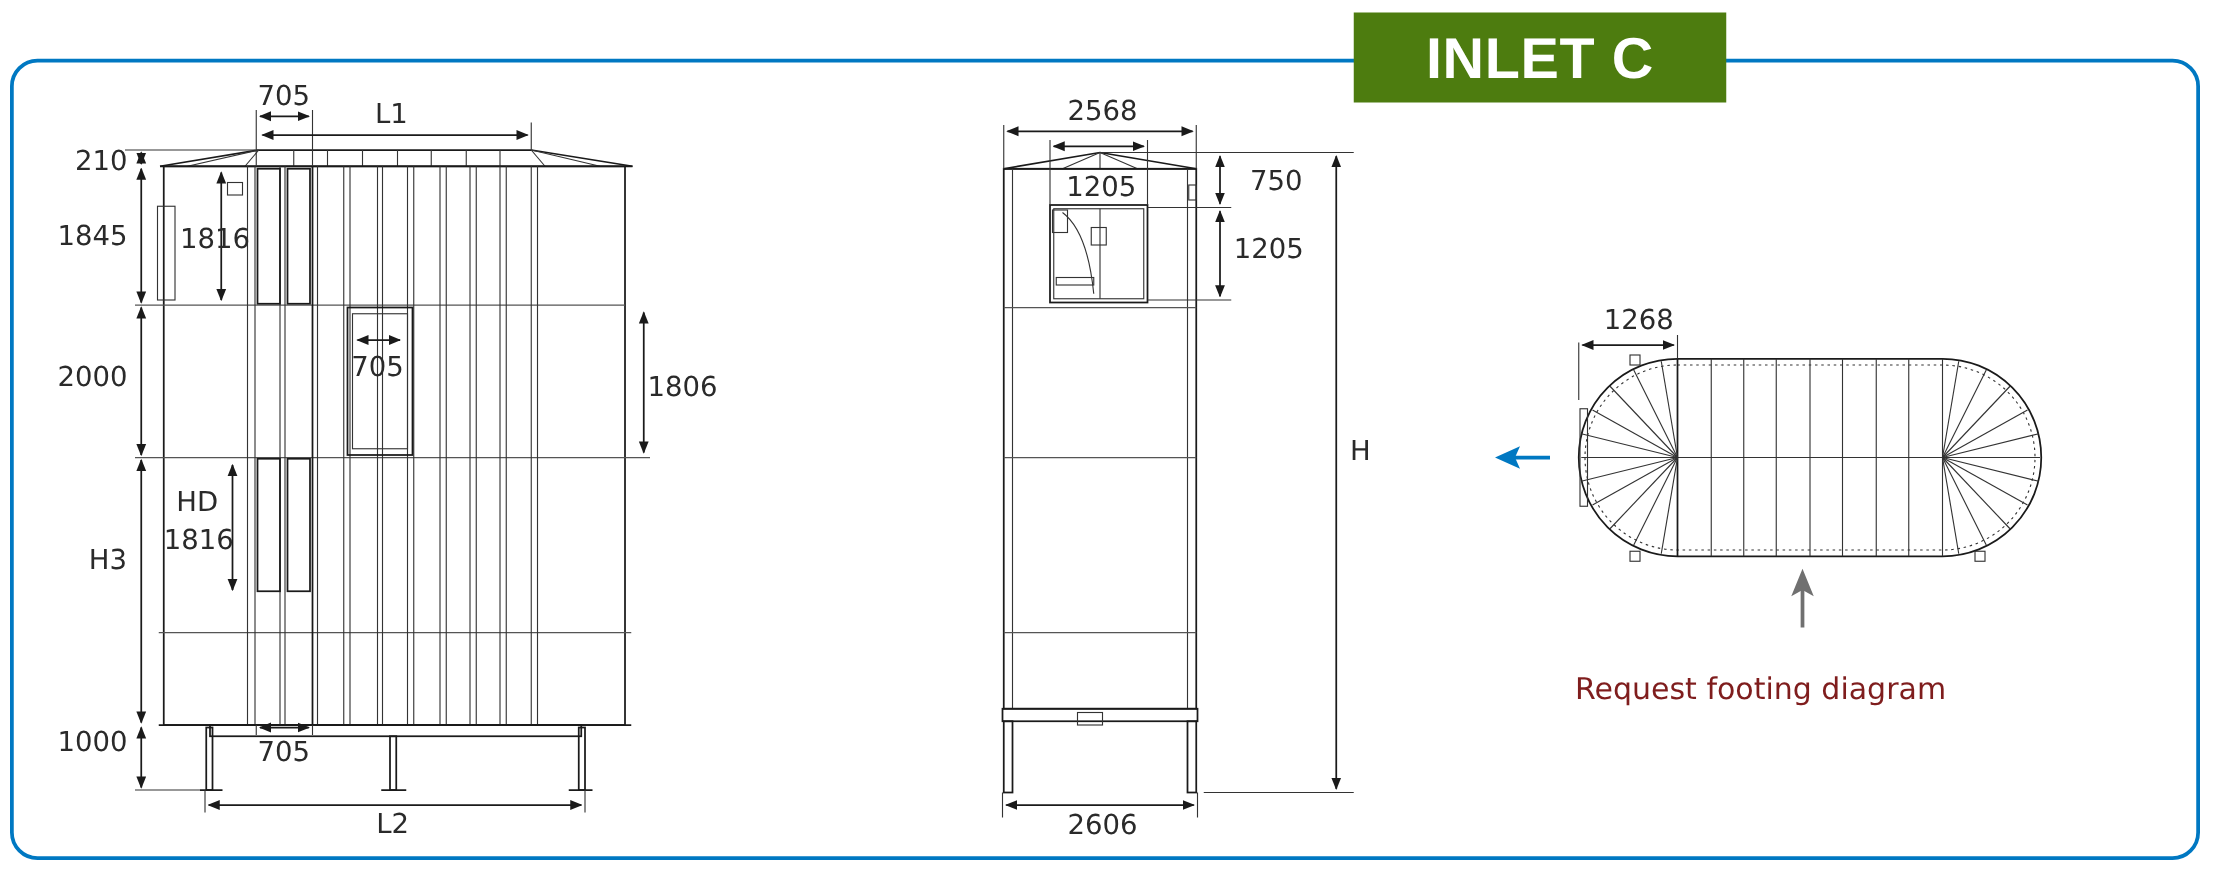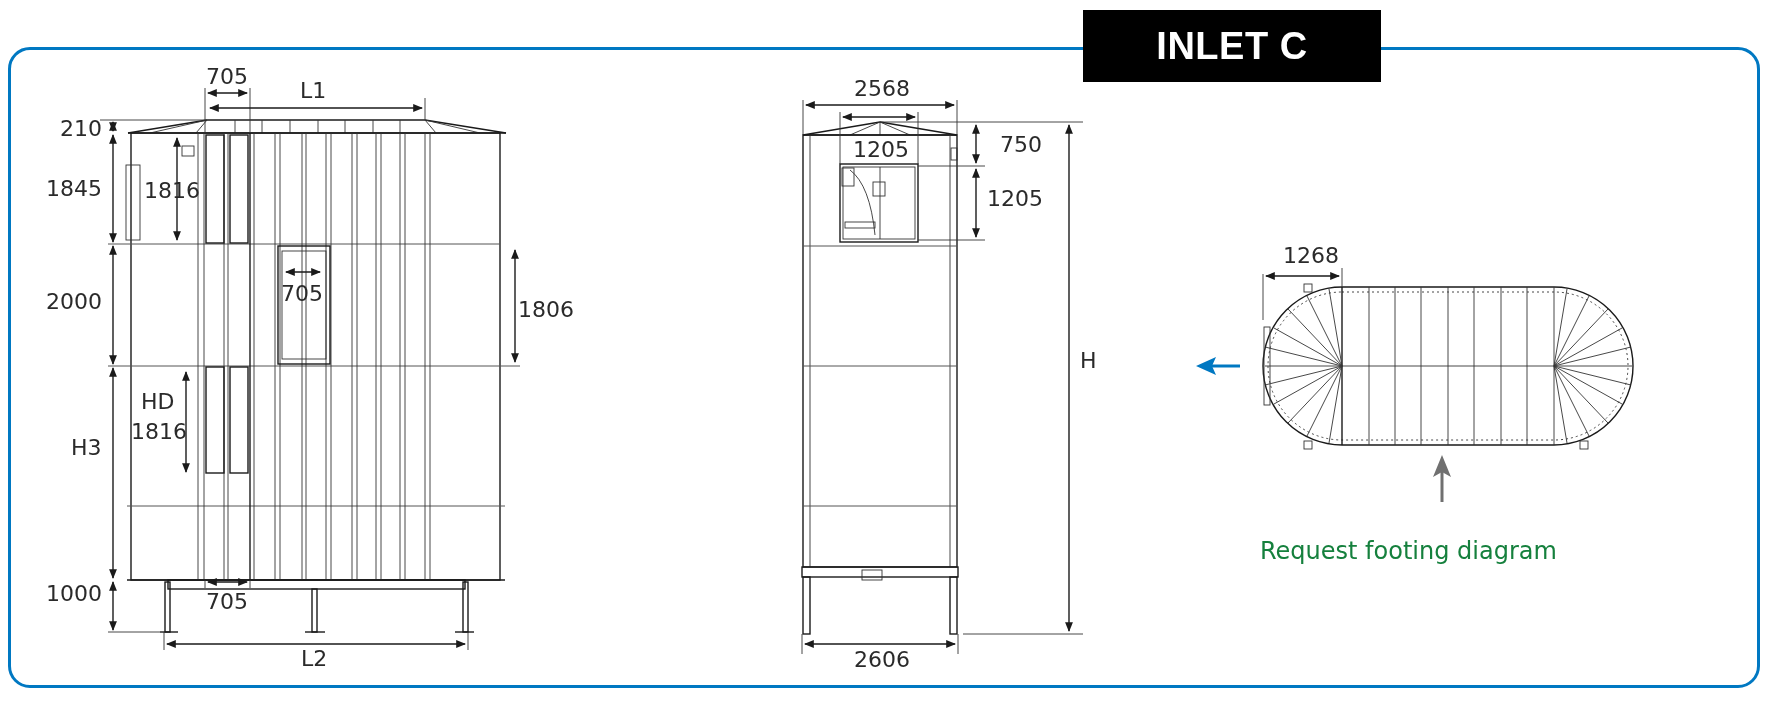--- a/index.html
+++ b/index.html
@@ -1,25 +1,25 @@
 <!DOCTYPE html>
 <html><head>
 <meta charset="utf-8">
 <style>
   html, body { margin:0; padding:0; background:#ffffff; }
   body { width:1772px; height:711px; position:relative; overflow:hidden; font-family:"DejaVu Sans", sans-serif; }
   #stage { position:absolute; left:0; top:0; width:1772px; height:711px; }
   .frame { position:absolute; left:8px; top:47px; width:1752px; height:641px; border:3px solid #0078C2; border-radius:22px; box-sizing:border-box; }
-  .title-box { position:absolute; left:1083px; top:10px; width:298px; height:72px; background:#000000; color:#ffffff; display:flex; align-items:center; justify-content:center; font-family:"Liberation Sans", sans-serif; font-weight:bold; font-size:38px; letter-spacing:0.5px; }
+  .title-box { position:absolute; left:1083px; top:10px; width:298px; height:72px; background:#4d7c0f; color:#ffffff; display:flex; align-items:center; justify-content:center; font-family:"Liberation Sans", sans-serif; font-weight:bold; font-size:46px; letter-spacing:0.5px; }
   svg { position:absolute; left:0; top:0; }
   .dim { font-family:"DejaVu Sans", sans-serif; font-size:22px; fill:#2a2a2a; }
   .ln { stroke:#1a1a1a; stroke-width:1.4; fill:none; }
   .thin { stroke:#333; stroke-width:0.9; fill:none; }
   .grid { stroke:#555; stroke-width:1; fill:none; }
-  .note { position:absolute; left:1260px; top:537px; font-family:"DejaVu Sans", sans-serif; font-size:24px; color:#15803d; white-space:nowrap; }
+  .note { position:absolute; left:1260px; top:537px; font-family:"DejaVu Sans", sans-serif; font-size:24px; color:#7f1d1d; white-space:nowrap; }
 </style>
 </head>
 <body>
 
 <div id="stage">
   <div class="frame"></div>
   <div class="title-box">
     <span>INLET C</span>
   </div>
 

